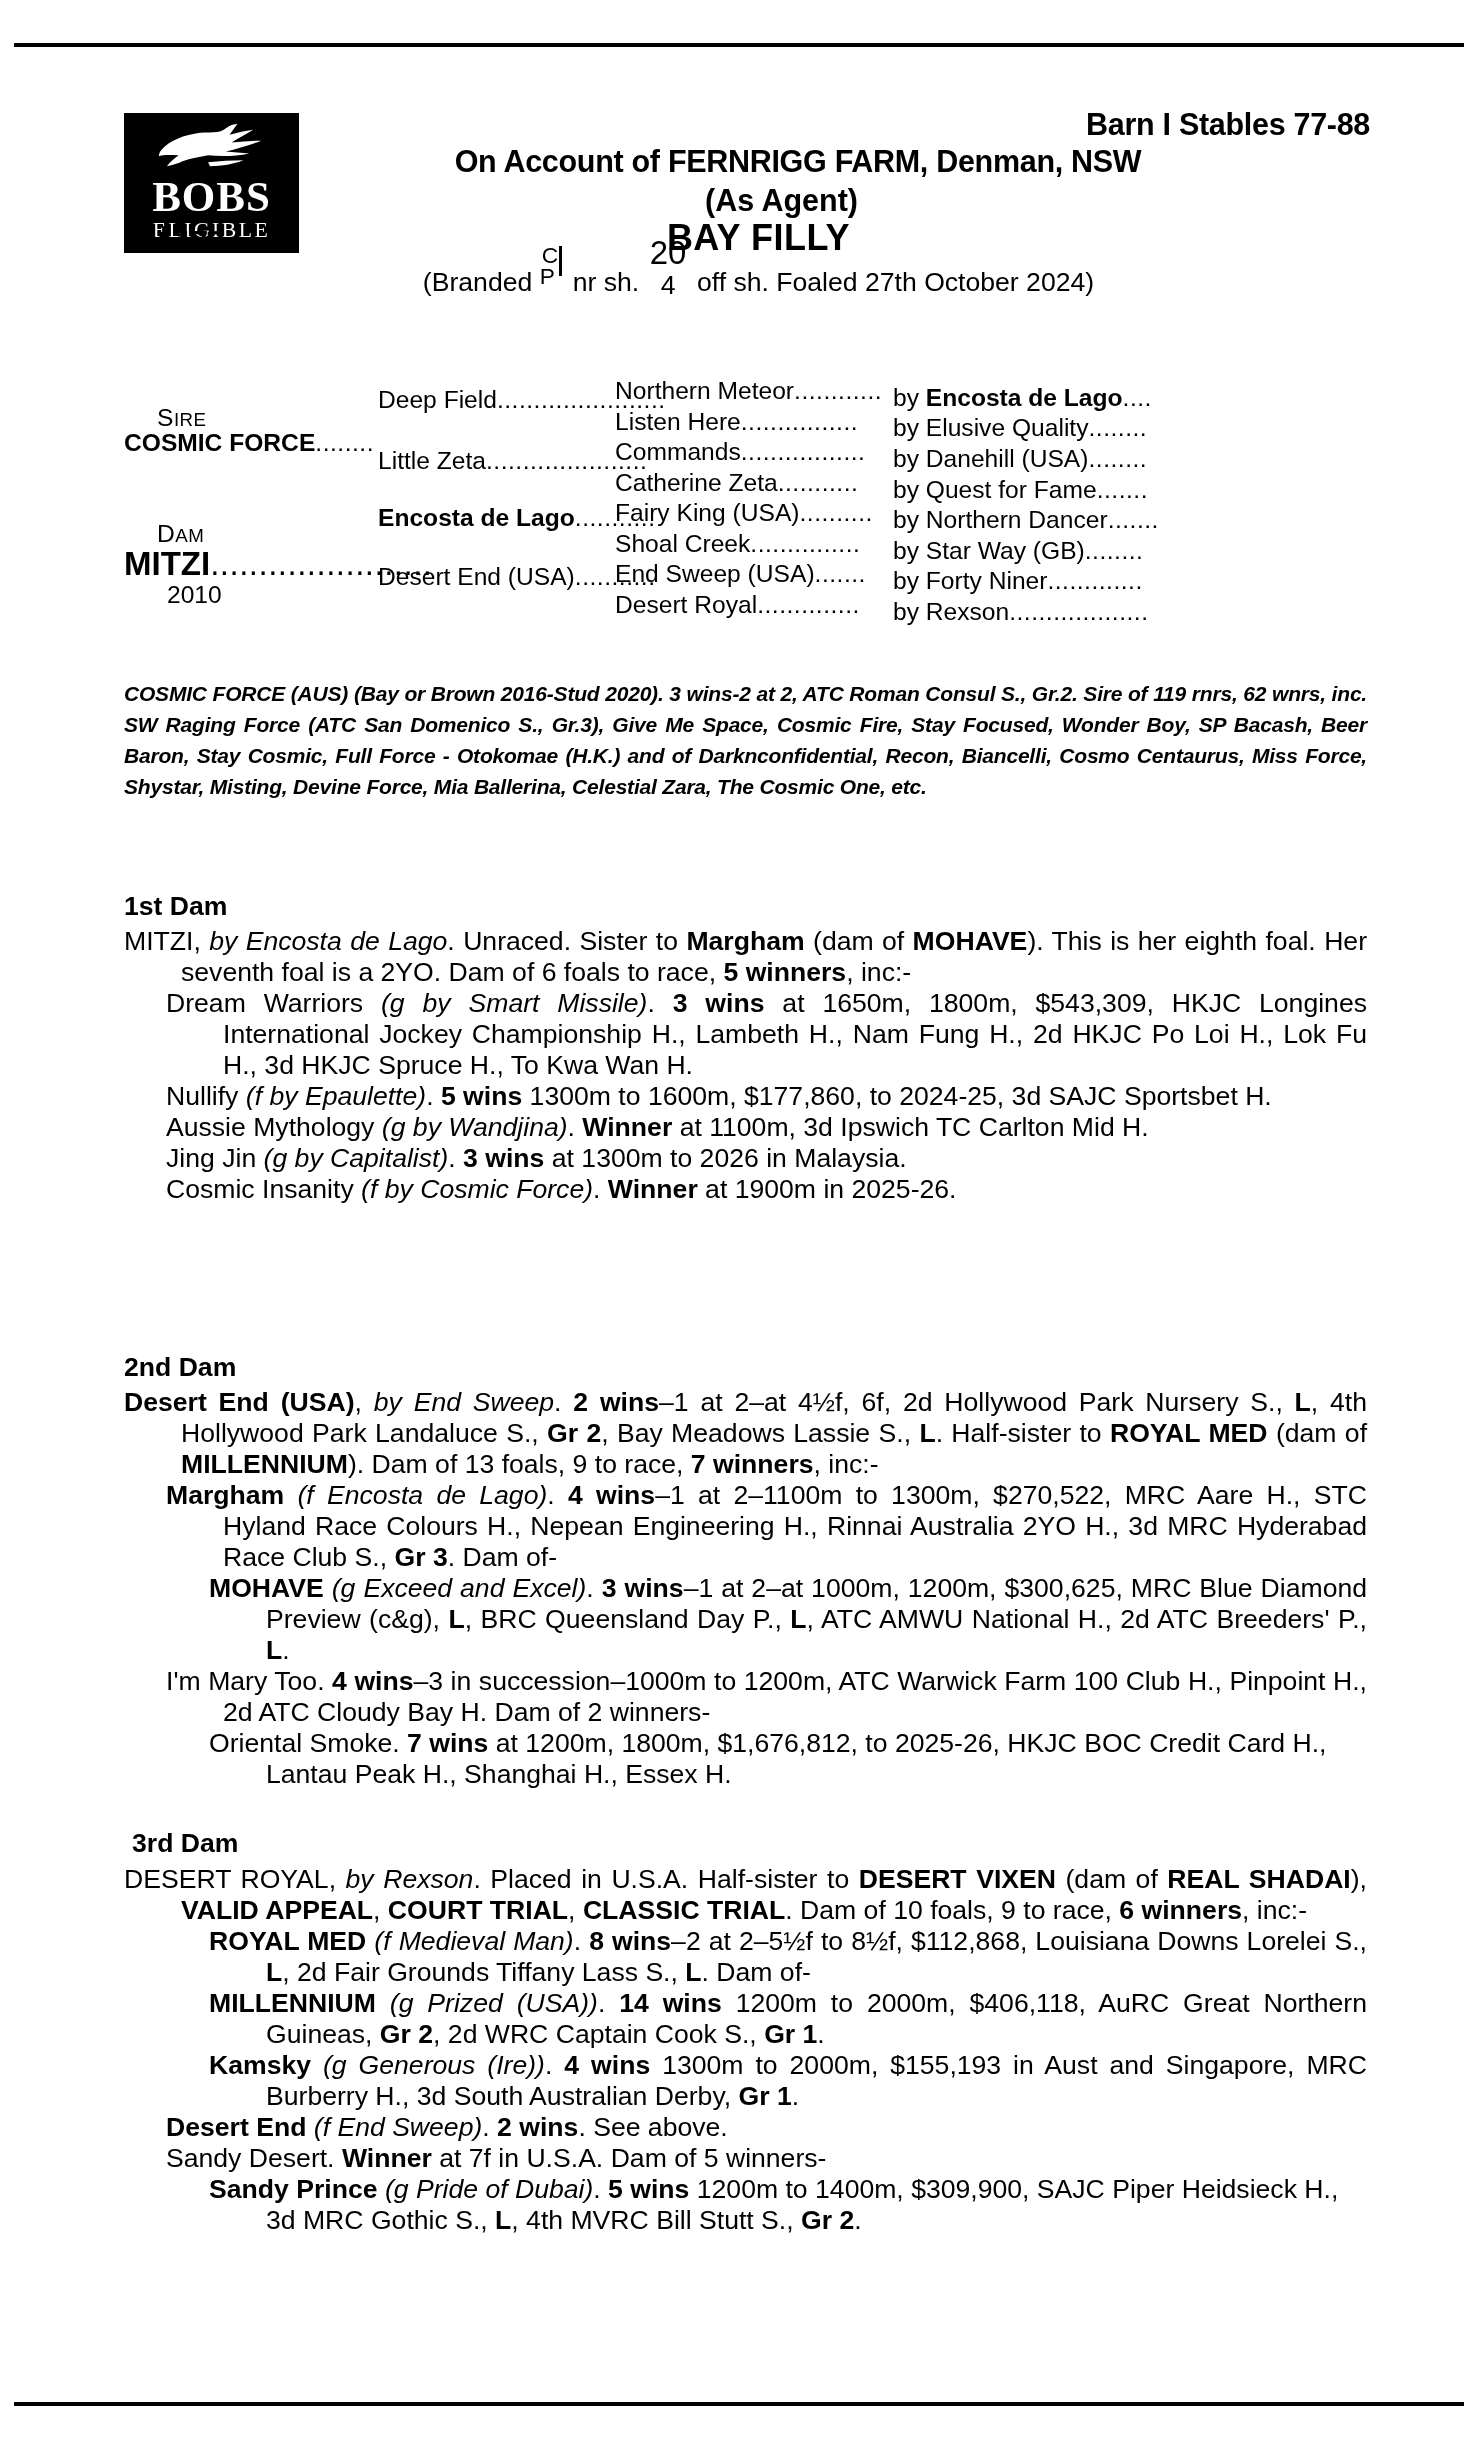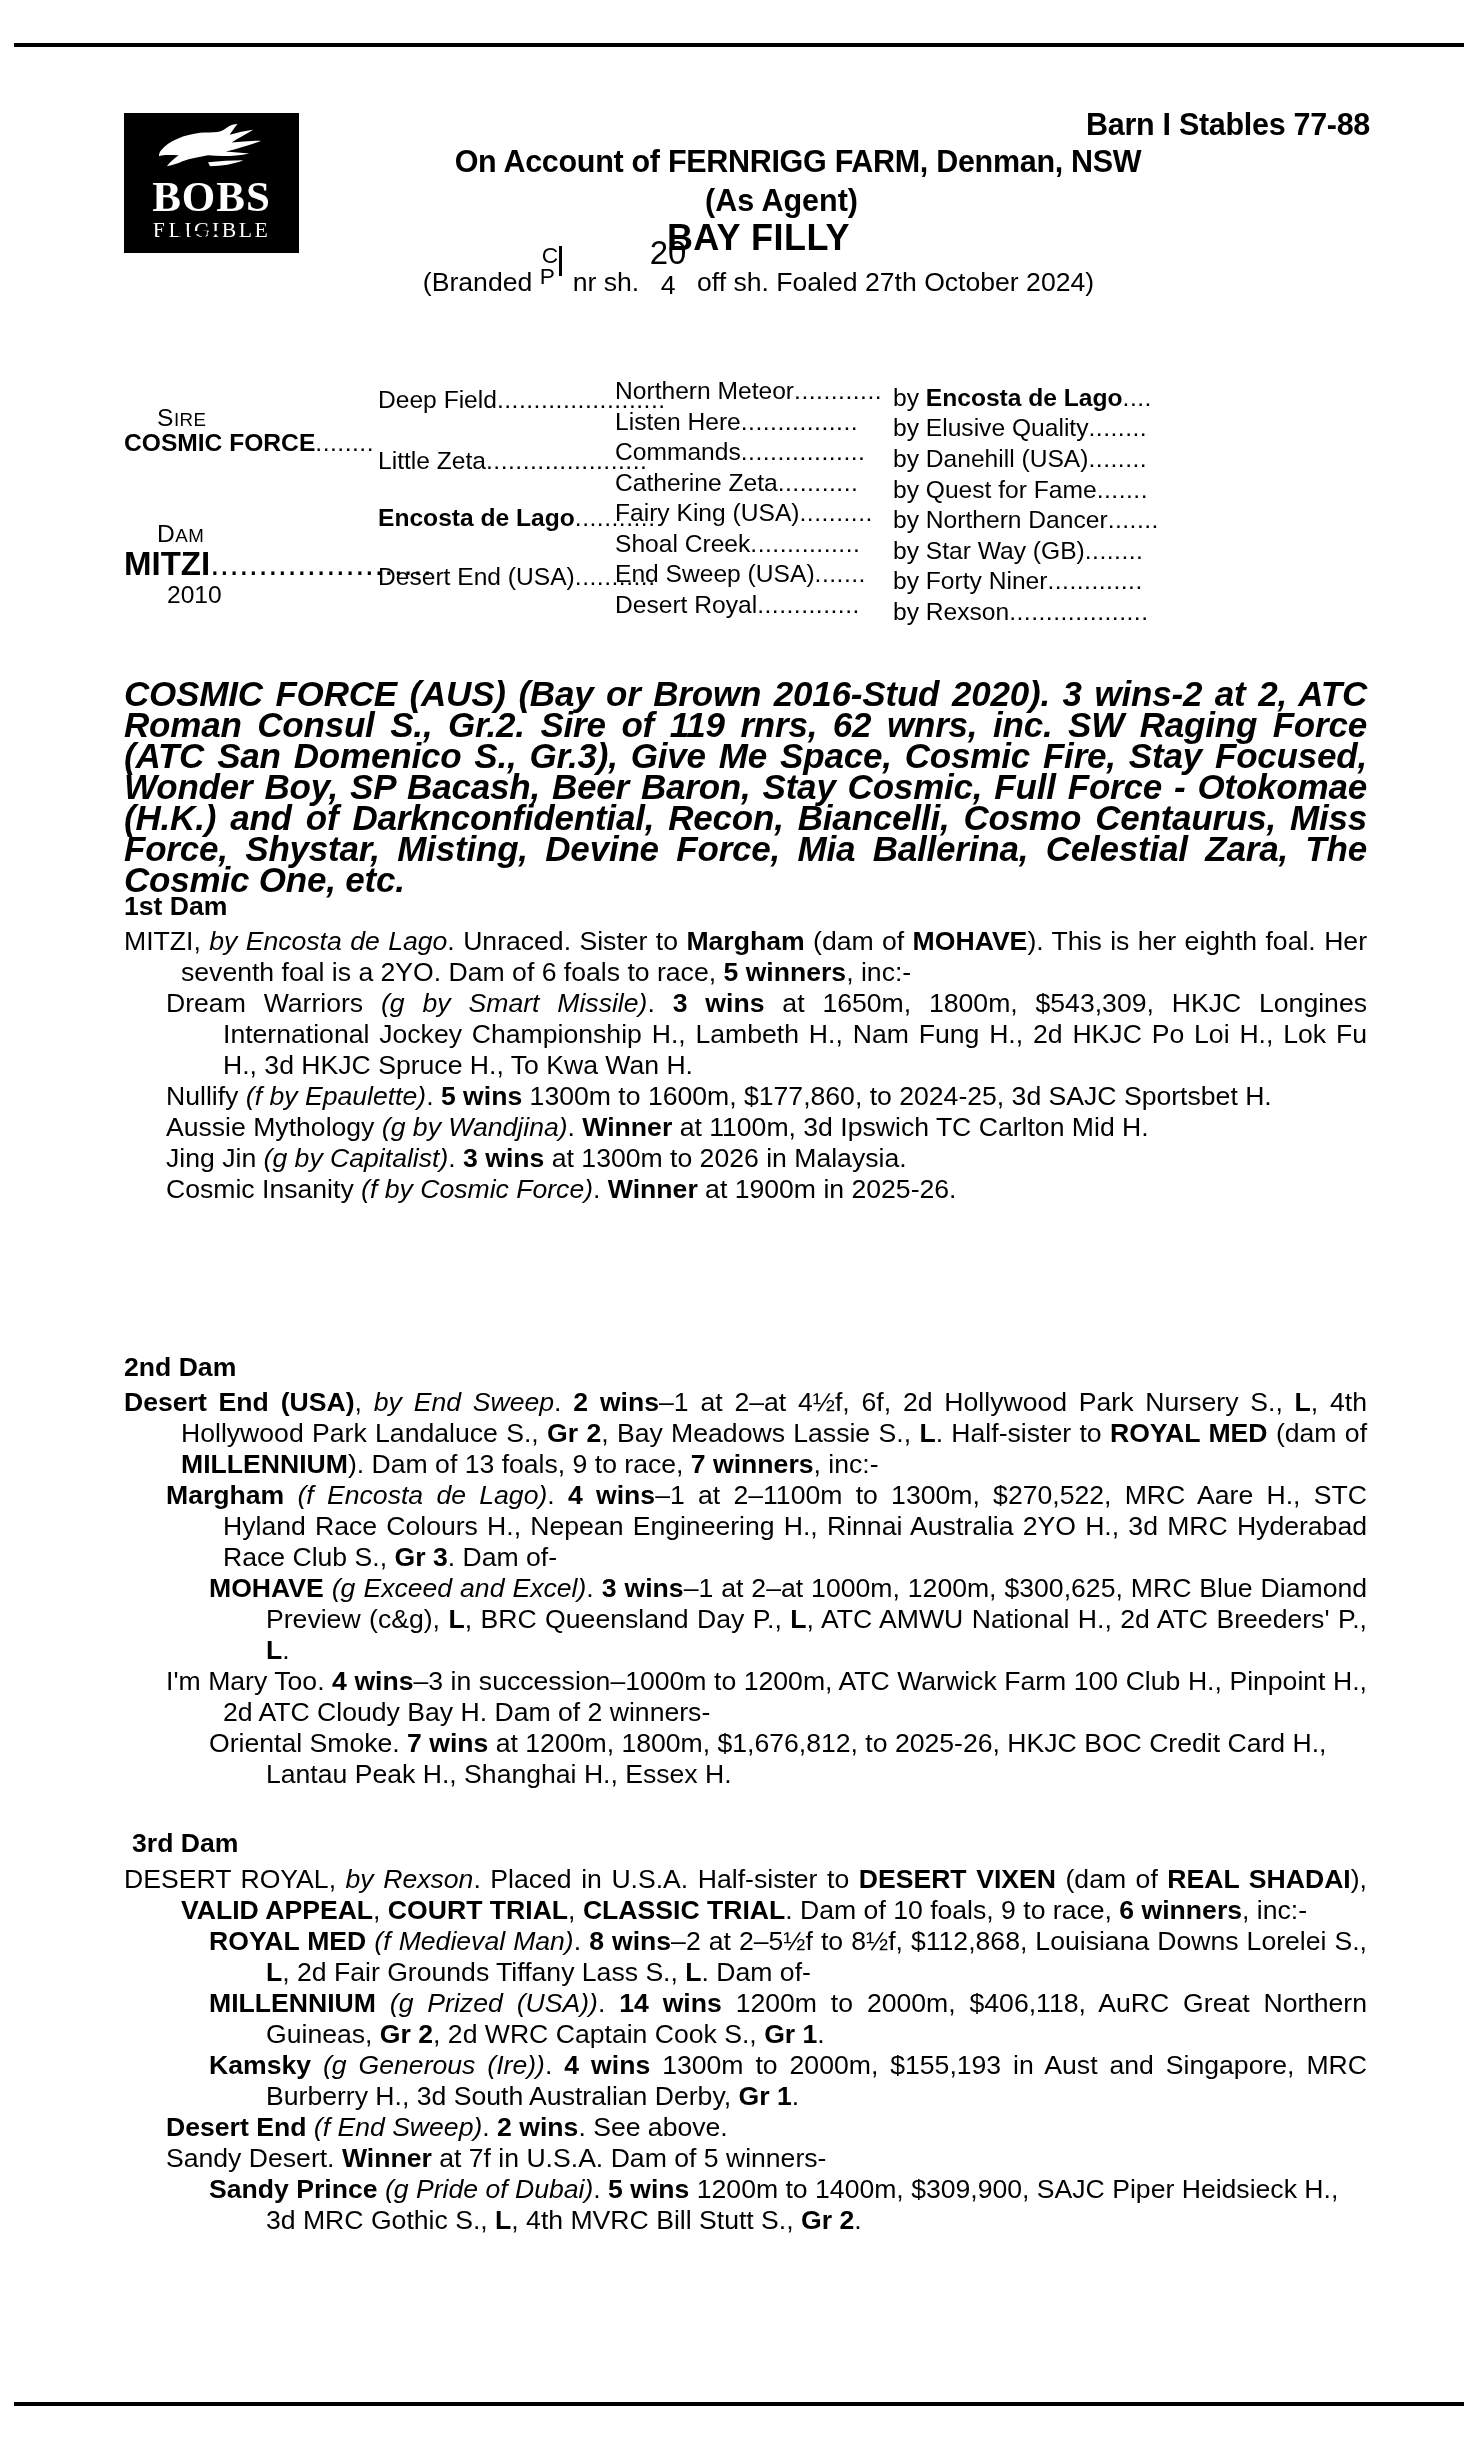--- a/index.html
+++ b/index.html
@@ -249,21 +249,21 @@
     width: 278px;
     overflow: hidden;
   }
   .ped-g3row .gg { display: inline-block; }
 
   
   .sire-para {
     position: absolute;
     left: 124px; top: 678px;
     width: 1243px;
-    font-size: 35px;
+    font-size: 21px;
     line-height: 31px;
     font-weight: bold;
     font-style: italic;
     text-align: justify;
     letter-spacing: -0.2px;
   }
 
   
   .dam-head {
     position: absolute;

